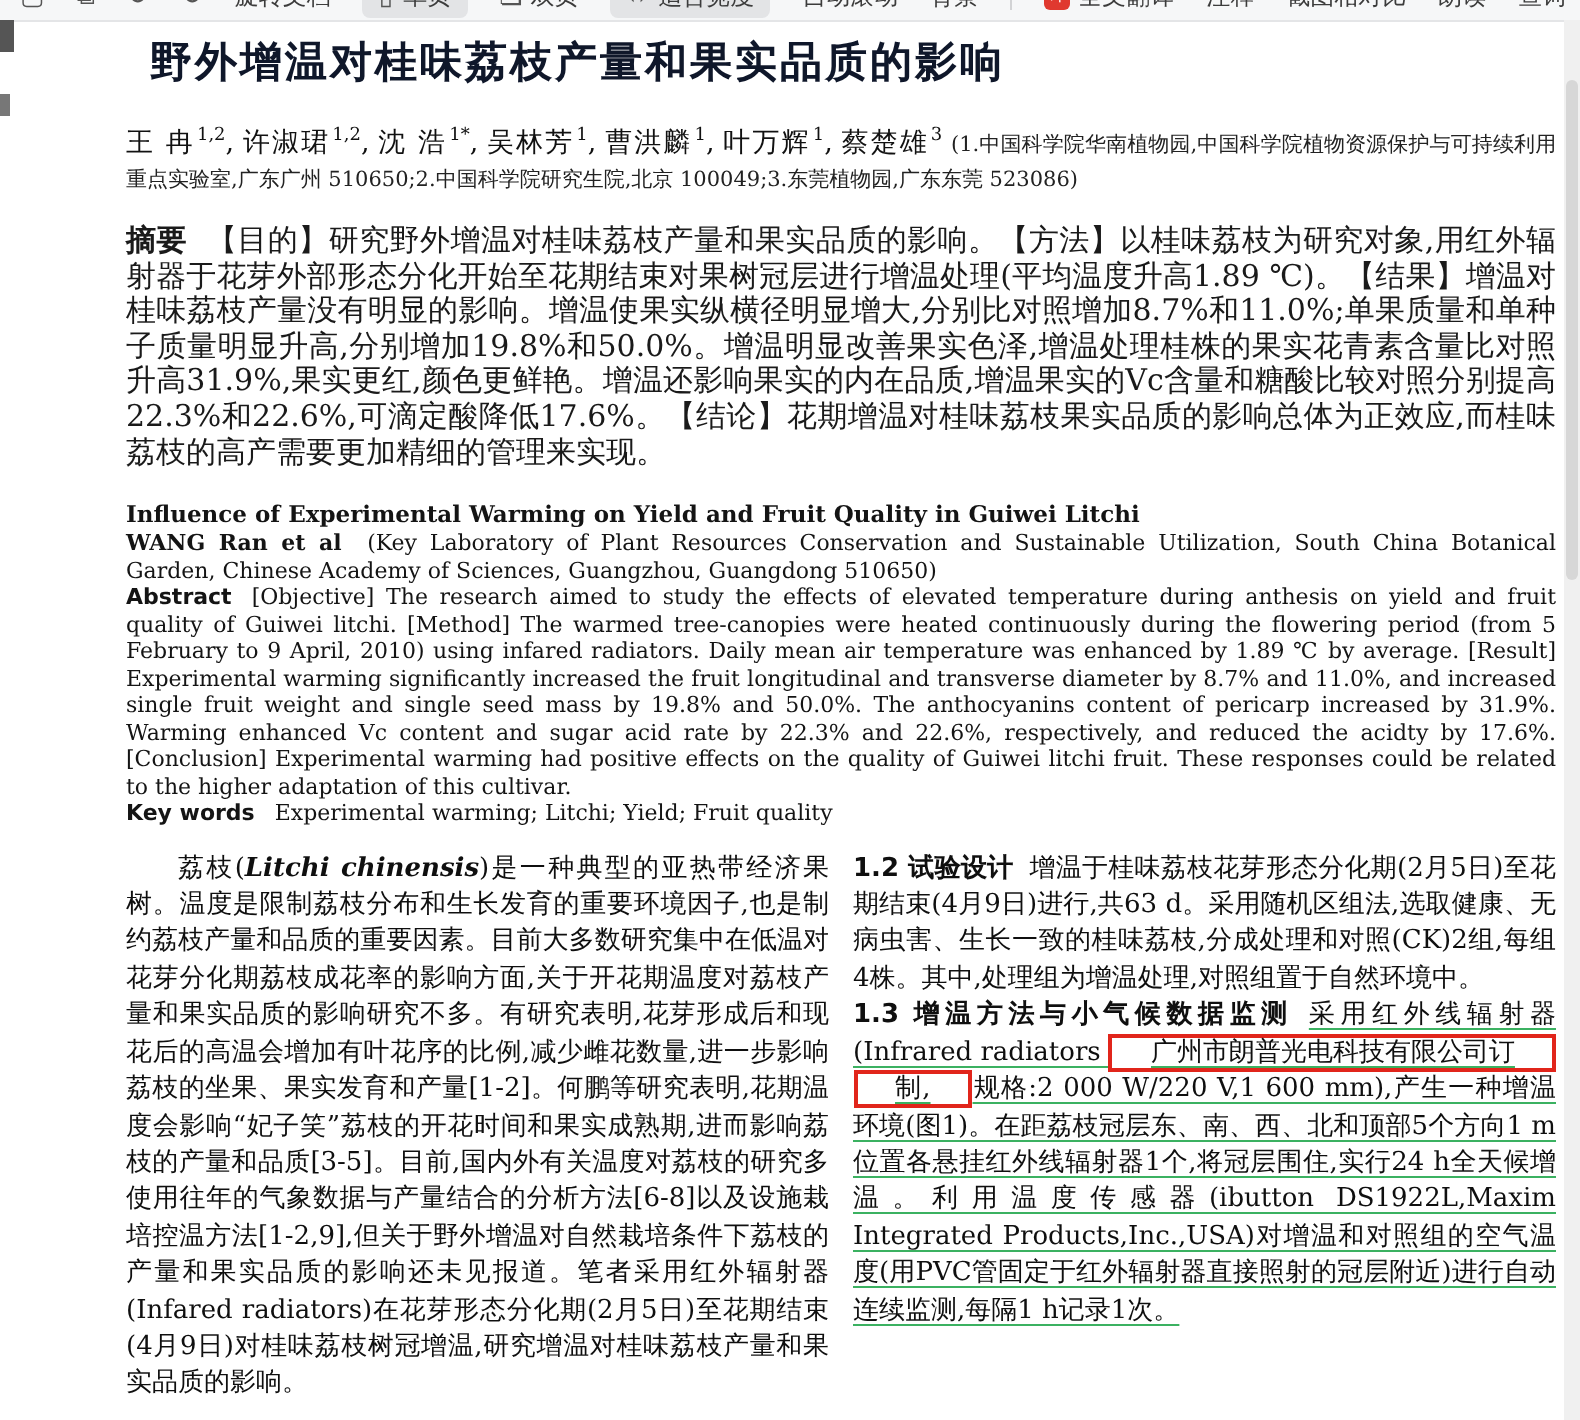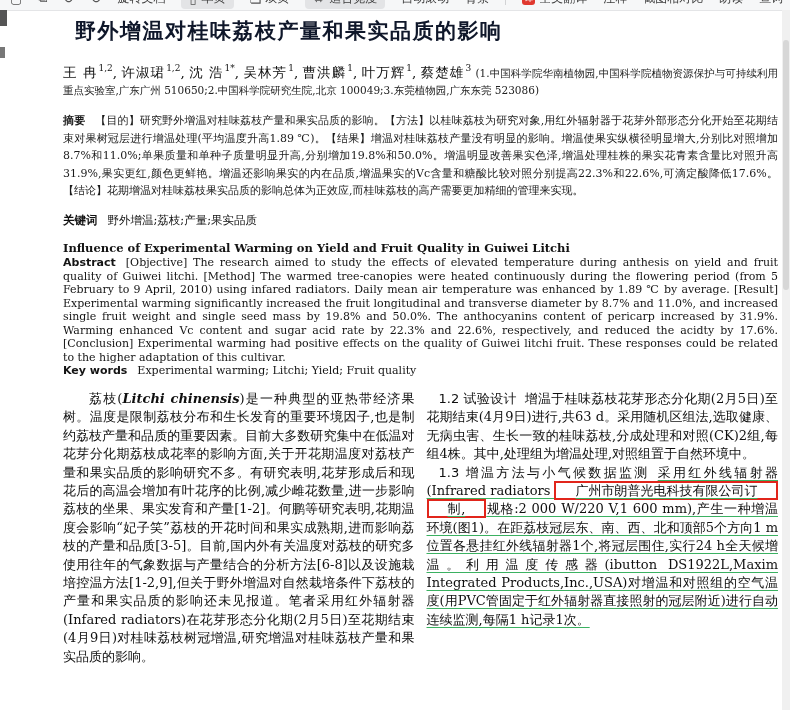--- a/index.html
+++ b/index.html
@@ -38,36 +38,36 @@
   .doc{position:relative;padding:4px 12px 0 63px;}
   .paper-title{
     font-family:"DejaVu Sans", sans-serif;font-weight:bold;font-size:21px;
     margin:2px 0 0 12px;letter-spacing:1.5px;color:#0f172a;
   }
   .authors-block{margin-top:15px;font-size:13.5px;line-height:16.5px;text-align:justify;}
   .author-name{letter-spacing:1px;}
   .author-name sup, .a-sup{font-size:9px;vertical-align:super;}
   .a-sup{margin:16px 0 0 1px;}
   .affil{font-size:10.5px;color:#222;}
-  .abs-cn{margin-top:11px;font-size:11px;line-height:17.6px;text-align:justify;color:#1a1a1a;}
+  .abs-cn{margin-top:11px;font-size:15px;line-height:17.6px;text-align:justify;color:#1a1a1a;}
   .bold-label{font-family:"DejaVu Sans", sans-serif;font-weight:bold;margin-right:10px;}
   .kw-line{font-size:11.5px;line-height:18px;}
   .clc-line{font-size:11.5px;line-height:18px;}
   .clc-line .bold-label{margin-right:8px;}
   .clc-val{margin-right:22px;}
   .en-block{margin-top:12px;font-size:11px;line-height:13.5px;text-align:justify;color:#141414;}
   .en-title{font-weight:bold;font-size:11.5px;line-height:15px;}
   .en-bold{font-weight:bold;}
   
   .cols{display:flex;gap:12px;margin-top:12px;}
   .col{width:352px;font-size:13px;line-height:18.4px;text-align:justify;color:#0f0f0f;}
   .col p{margin:0;}
   .indent{text-indent:2em;}
   .latin-italic{font-style:italic;font-weight:bold;}
-  .sec-label{font-family:"DejaVu Sans", sans-serif;font-weight:normal;margin-right:8px;margin-left:12px;}
+  .sec-label{font-family:"DejaVu Sans", sans-serif;font-weight:bold;margin-right:8px;}
   .g-underline{
     text-decoration:underline;
     text-decoration-color:#3bb161;
     text-decoration-thickness:1.2px;
     text-underline-offset:3px;
   }
   .red-box{
     border:2.5px solid #e1251b;padding:0 19px;
     box-decoration-break:clone;-webkit-box-decoration-break:clone;
     text-decoration:underline;text-decoration-color:#3bb161;
@@ -125,27 +125,27 @@
     <span class="author-name">曹洪麟</span><sup class="a-sup">1</sup><span>,</span>
     <span class="author-name">叶万辉</span><sup class="a-sup">1</sup><span>,</span>
     <span class="author-name">蔡楚雄</span><sup class="a-sup">3</sup><span></span>
     <span class="affil">(1.中国科学院华南植物园,中国科学院植物资源保护与可持续利用重点实验室,广东广州 510650;2.中国科学院研究生院,北京 100049;3.东莞植物园,广东东莞 523086)</span>
   </p>
 
   <p class="abs-cn">
     <span class="bold-label">摘要</span><span>【目的】研究野外增温对桂味荔枝产量和果实品质的影响。【方法】以桂味荔枝为研究对象,用红外辐射器于花芽外部形态分化开始至花期结束对果树冠层进行增温处理(平均温度升高1.89 ℃)。【结果】增温对桂味荔枝产量没有明显的影响。增温使果实纵横径明显增大,分别比对照增加8.7%和11.0%;单果质量和单种子质量明显升高,分别增加19.8%和50.0%。增温明显改善果实色泽,增温处理桂株的果实花青素含量比对照升高31.9%,果实更红,颜色更鲜艳。增温还影响果实的内在品质,增温果实的Vc含量和糖酸比较对照分别提高22.3%和22.6%,可滴定酸降低17.6%。【结论】花期增温对桂味荔枝果实品质的影响总体为正效应,而桂味荔枝的高产需要更加精细的管理来实现。</span>
   </p>
 
-  <p class="kw-line">
-    <span class="bold-label">关键词</span><span>野外增温;荔枝;产量;果实品质</span>
-  </p>
 
 
   <div class="en-block">
     <p class="en-title" style="margin:0">Influence of Experimental Warming on Yield and Fruit Quality in Guiwei Litchi</p>
+    <p style="margin:0">
+      <span class="en-bold">WANG Ran et al</span>&nbsp;&nbsp;<span>(Key Laboratory of Plant Resources Conservation and Sustainable Utilization, South China Botanical Garden, Chinese Academy of Sciences, Guangzhou, Guangdong 510650)</span>
+    </p>
     <p style="margin:0">
       <span class="en-bold bold-label">Abstract</span><span>[Objective] The research aimed to study the effects of elevated temperature during anthesis on yield and fruit quality of Guiwei litchi. [Method] The warmed tree-canopies were heated continuously during the flowering period (from 5 February to 9 April, 2010) using infared radiators. Daily mean air temperature was enhanced by 1.89 ℃ by average. [Result] Experimental warming significantly increased the fruit longitudinal and transverse diameter by 8.7% and 11.0%, and increased single fruit weight and single seed mass by 19.8% and 50.0%. The anthocyanins content of pericarp increased by 31.9%. Warming enhanced Vc content and sugar acid rate by 22.3% and 22.6%, respectively, and reduced the acidty by 17.6%. [Conclusion] Experimental warming had positive effects on the quality of Guiwei litchi fruit. These responses could be related to the higher adaptation of this cultivar.</span>
     </p>
     <p style="margin:0">
       <span class="en-bold bold-label">Key words</span><span>Experimental warming; Litchi; Yield; Fruit quality</span>
     </p>
   </div>
 
   <div class="cols">
 

